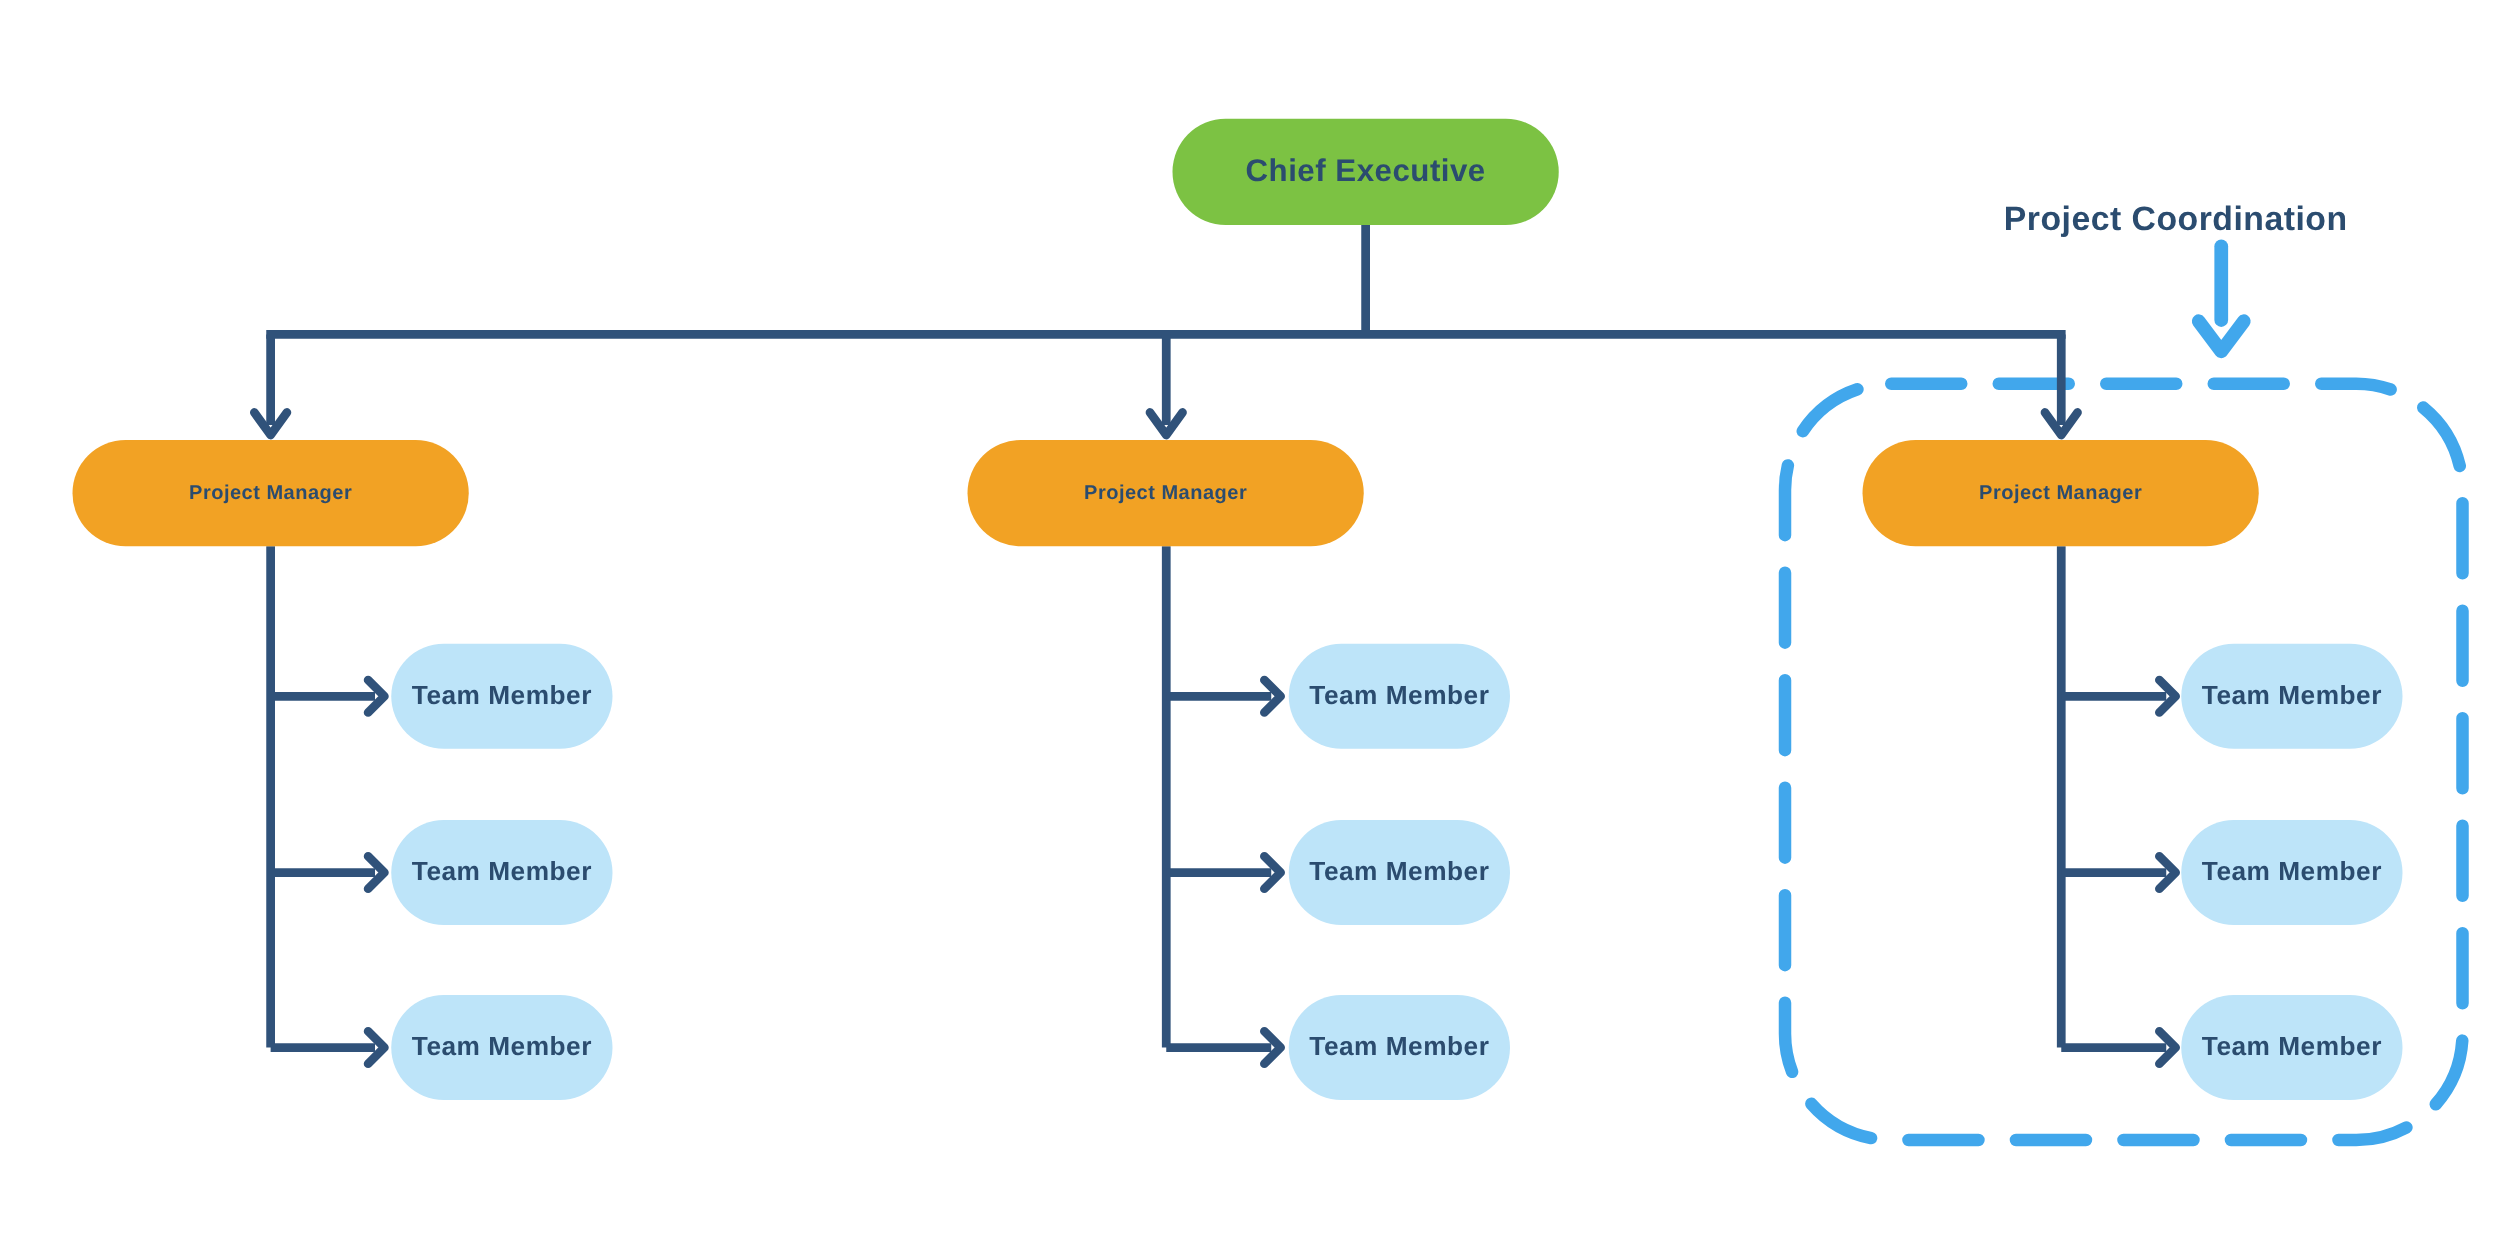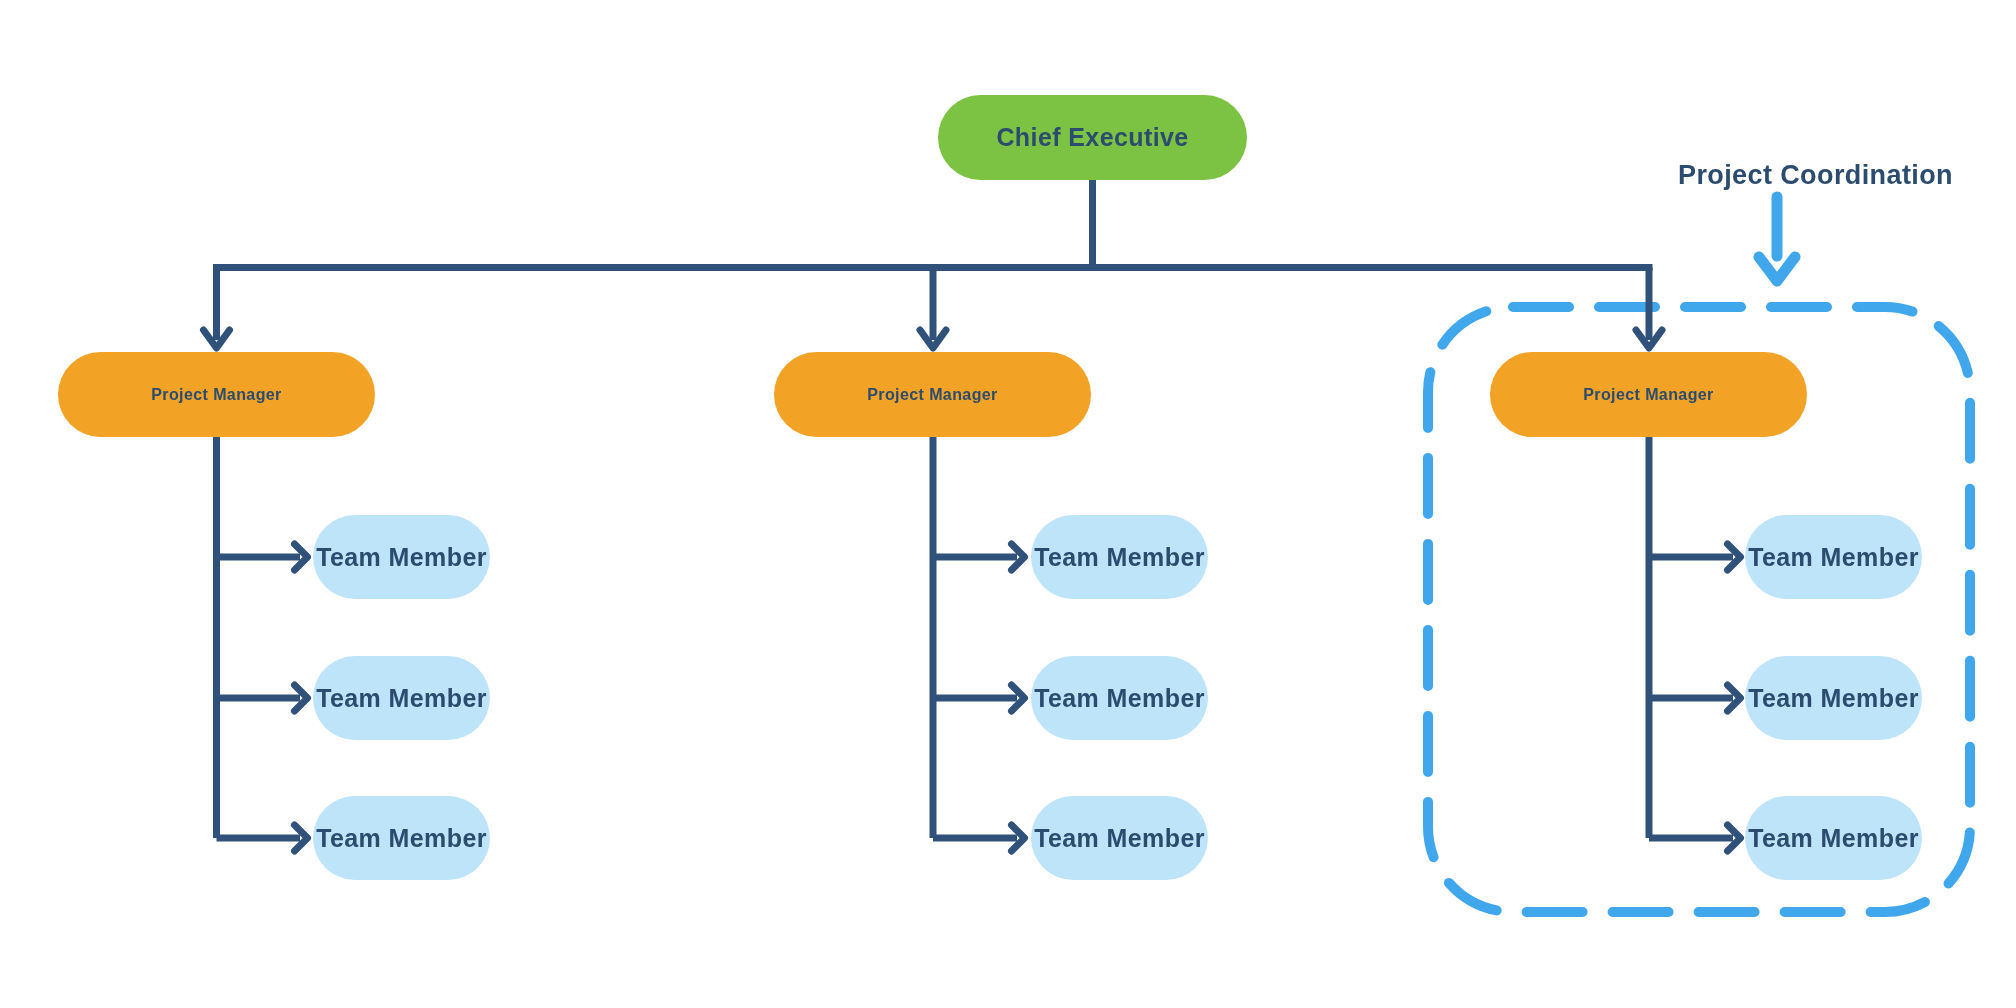--- a/index.html
+++ b/index.html
@@ -69,27 +69,27 @@
     font-size:25px;
   }
   .node-manager{
     background:var(--orange);
     border-radius:43px;
     font-size:16px;
   }
   .node-member{
     background:var(--lightblue);
     border-radius:42px;
-    font-size:25px;
+    font-size:21px;
     line-height:1.3;
   }
   .annotation-label{
     position:absolute;
     left:1603px;top:160px;width:350px;
-    text-align:right;
+    text-align:left;
     color:var(--navy);
     font-weight:bold;
     font-size:27px;
     letter-spacing:0.4px;
   }
 </style>
 </head>
 <body>
 
 <div class="canvas">

